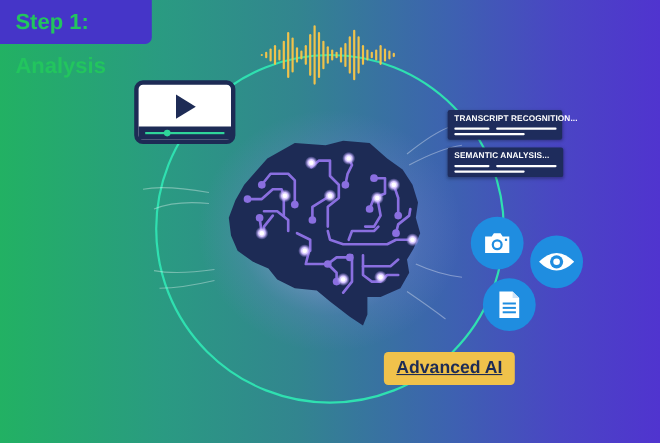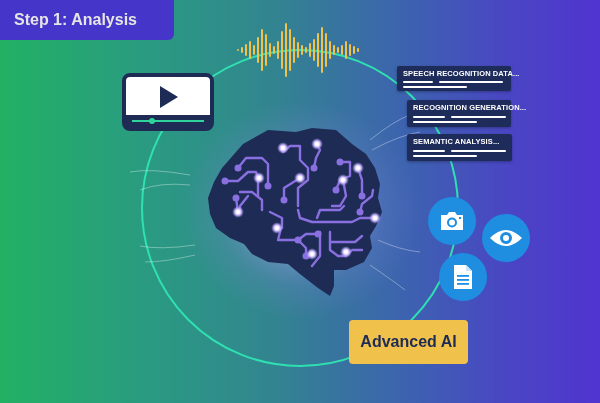--- a/index.html
+++ b/index.html
@@ -2,23 +2,23 @@
 <html><head>
 <meta charset="utf-8">
 <style>
   html, body { margin:0; padding:0; }
   body { width:600px; height:403px; overflow:hidden; font-family:"Liberation Sans", sans-serif; }
   .stage {
     position:relative; width:600px; height:403px; overflow:hidden;
     background: linear-gradient(90deg, #22b163 0%, #2a9a82 25%, #32858f 45%, #3d62b0 68%, #4a45c4 85%, #5034cf 100%);
   }
   .step-badge {
-    position:absolute; left:0; top:0; width:174px; height:40px;
+    position:absolute; left:0; top:0; width:138px; height:40px;
     background:#4535c8; border-bottom-right-radius:6px;
-    color:#e5e5e5; font-weight:700; font-size:16px; line-height:40px; padding-left:14px; box-sizing:border-box;
+    color:#22c55e; font-weight:700; font-size:20px; line-height:40px; padding-left:14px; box-sizing:border-box;
   }
   .svg-layer { position:absolute; left:0; top:0; }
   .video-card {
     position:absolute; left:122px; top:73px; width:92px; height:58px;
     background:#fff; border:4px solid #1d2b55; border-radius:8px; box-sizing:border-box;
   }
   .video-card .play {
     position:absolute; left:34px; top:9px; width:0; height:0;
     border-top:11px solid transparent; border-bottom:11px solid transparent; border-left:18px solid #1d2b55;
   }
@@ -31,23 +31,23 @@
     position:absolute; background:#1e2c5c; border-radius:2px; box-sizing:border-box; padding:3px 6px 0 6px;
     box-shadow:0 1px 3px rgba(0,0,0,0.3);
   }
   .panel .ptitle { color:#fff; font-size:7.5px; font-weight:700; letter-spacing:0.1px; white-space:nowrap; }
   .panel .line { position:absolute; height:2px; background:#fff; border-radius:1px; }
   .icon-circle {
     position:absolute; border-radius:50%; background:#1f8de0;
     display:flex; align-items:center; justify-content:center;
   }
   .ai-badge {
-    position:absolute; left:349px; top:320px; width:119px; height:44px;
+    position:absolute; left:349px; top:320px; width:119px; height:30px;
     background:#f0c24b; border-radius:4px; color:#1d2b55; font-weight:700; font-size:16px;
-    display:flex; align-items:center; justify-content:center;
+    display:flex; align-items:center; justify-content:center;text-decoration:underline;
   }
 </style>
 </head>
 <body>
 
 <div class="stage">
 
   <svg class="svg-layer" width="600" height="403" viewBox="0 0 600 403">
     <defs>
       <radialGradient id="glow" cx="50%" cy="50%" r="50%">
@@ -186,28 +186,22 @@
   <div class="step-badge">Step 1: Analysis</div>
 
   <div class="video-card">
     <div class="play"></div>
     <div class="bar">
       <div class="track"></div>
       <div class="knob"></div>
     </div>
   </div>
 
-  <div class="panel" style="left:397px;top:66px;width:114px;height:25px;">
-    <div class="ptitle">SPEECH RECOGNITION DATA...</div>
-    <div class="line" style="left:6px;top:15px;width:30px;"></div>
-    <div class="line" style="left:42px;top:15px;width:64px;"></div>
-    <div class="line" style="left:6px;top:20px;width:64px;"></div>
-  </div>
   <div class="panel" style="left:407px;top:100px;width:104px;height:27px;">
-    <div class="ptitle">RECOGNITION GENERATION...</div>
+    <div class="ptitle">TRANSCRIPT RECOGNITION...</div>
     <div class="line" style="left:6px;top:16px;width:32px;"></div>
     <div class="line" style="left:44px;top:16px;width:55px;"></div>
     <div class="line" style="left:6px;top:21px;width:64px;"></div>
   </div>
   <div class="panel" style="left:407px;top:134px;width:105px;height:27px;">
     <div class="ptitle">SEMANTIC ANALYSIS...</div>
     <div class="line" style="left:6px;top:16px;width:32px;"></div>
     <div class="line" style="left:44px;top:16px;width:55px;"></div>
     <div class="line" style="left:6px;top:21px;width:64px;"></div>
   </div>

